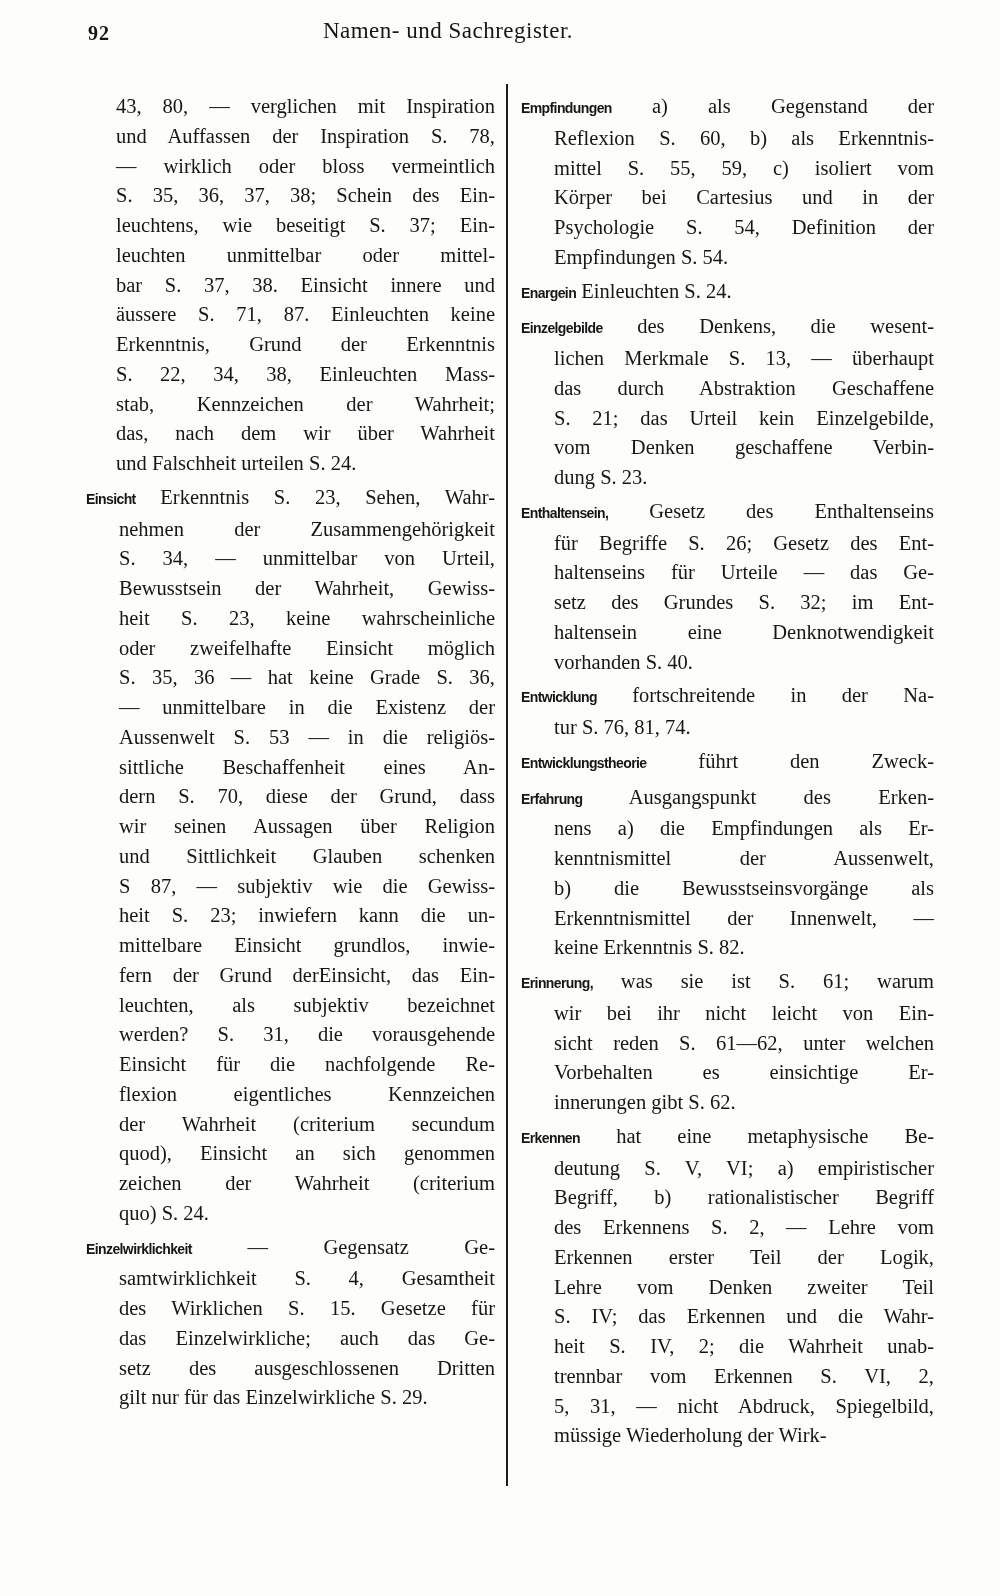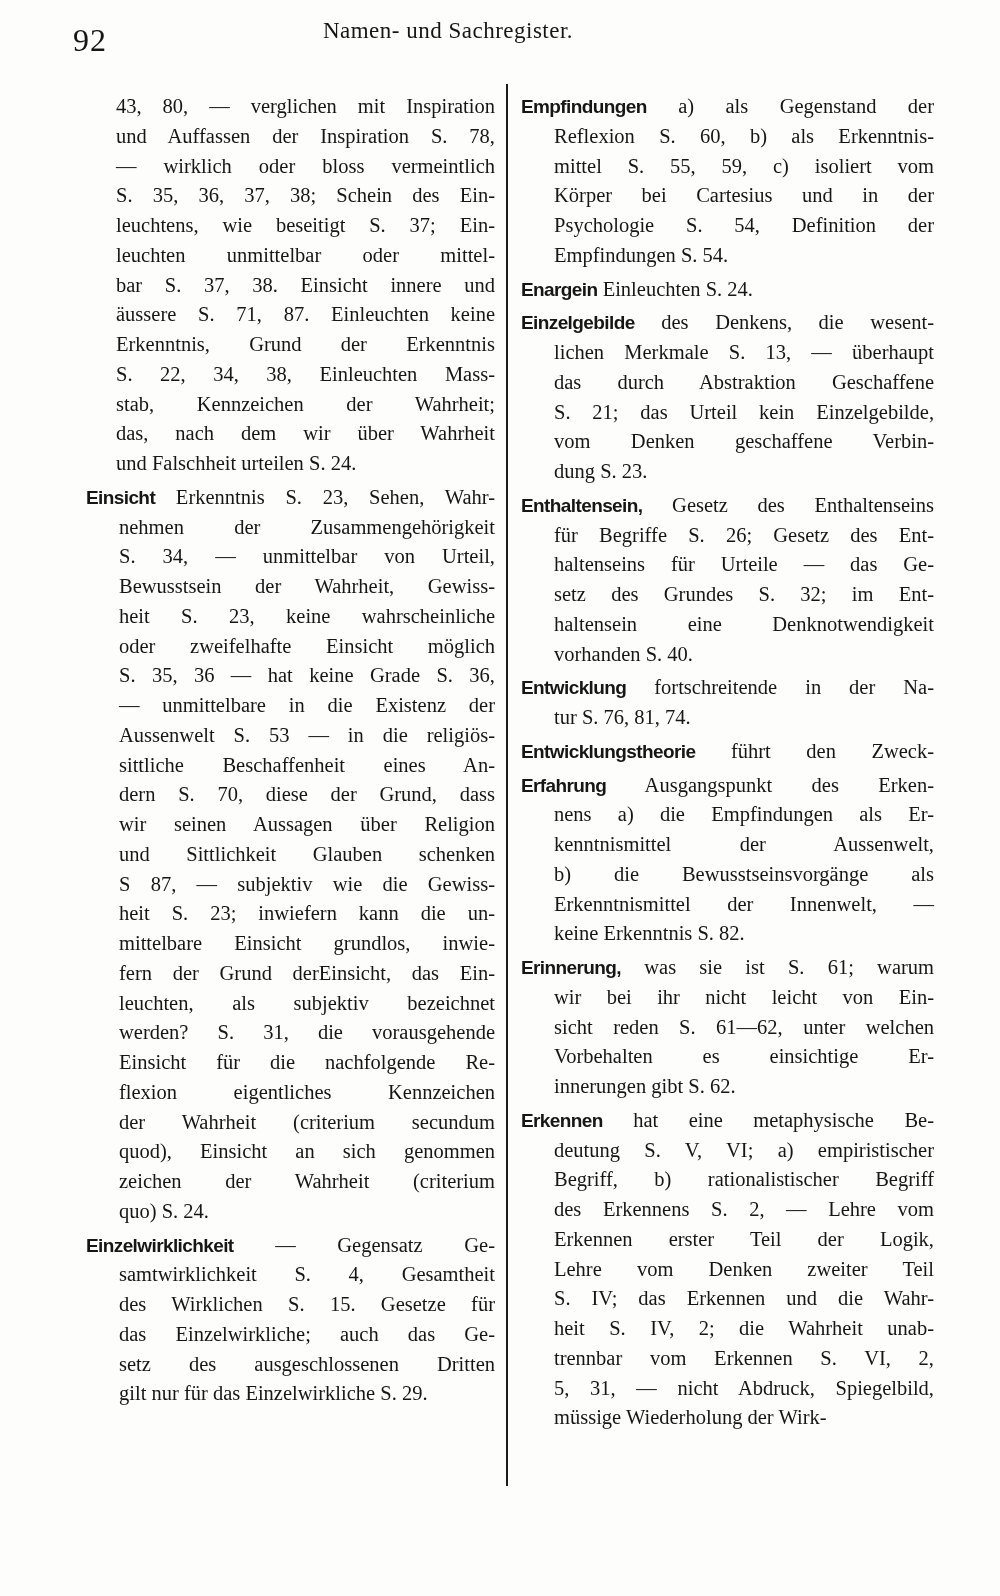--- a/index.html
+++ b/index.html
@@ -13,24 +13,25 @@
     width: 1000px;
     height: 1596px;
     margin: 0 auto;
     background: #fdfdfb;
     color: #161616;
     font-family: "Liberation Serif", serif;
     overflow: hidden;
   }
   .page-number {
     position: absolute;
-    left: 73px;
+    left: 88px;
     top: 22px;
-    font-size: 32px;
+    font-size: 20px;
     letter-spacing: 1px;
+    font-weight: bold;
   }
   .page-title {
     position: absolute;
     left: 0;
     top: 18px;
     width: 896px;
     text-align: center;
     font-size: 23px;
     letter-spacing: 0.5px;
   }
@@ -58,21 +59,21 @@
   }
   .line.j { text-align-last: justify; }
   .line.last { text-align-last: left; }
   .line.first { padding-left: 0; }
   .entry.continuation .line,
   .entry.continuation .line.first { padding-left: 30px; }
 
   .term {
     font-family: "Liberation Sans", sans-serif;
     font-weight: 700;
-    font-size: 19px;
+    font-size: 14px;
     letter-spacing: -0.6px;
   }
 </style>
 </head>
 <body>
 
 <div class="page">
   <div class="page-number">92</div>
   <div class="page-title">Namen- und Sachregister.</div>
   <div class="divider"></div>

